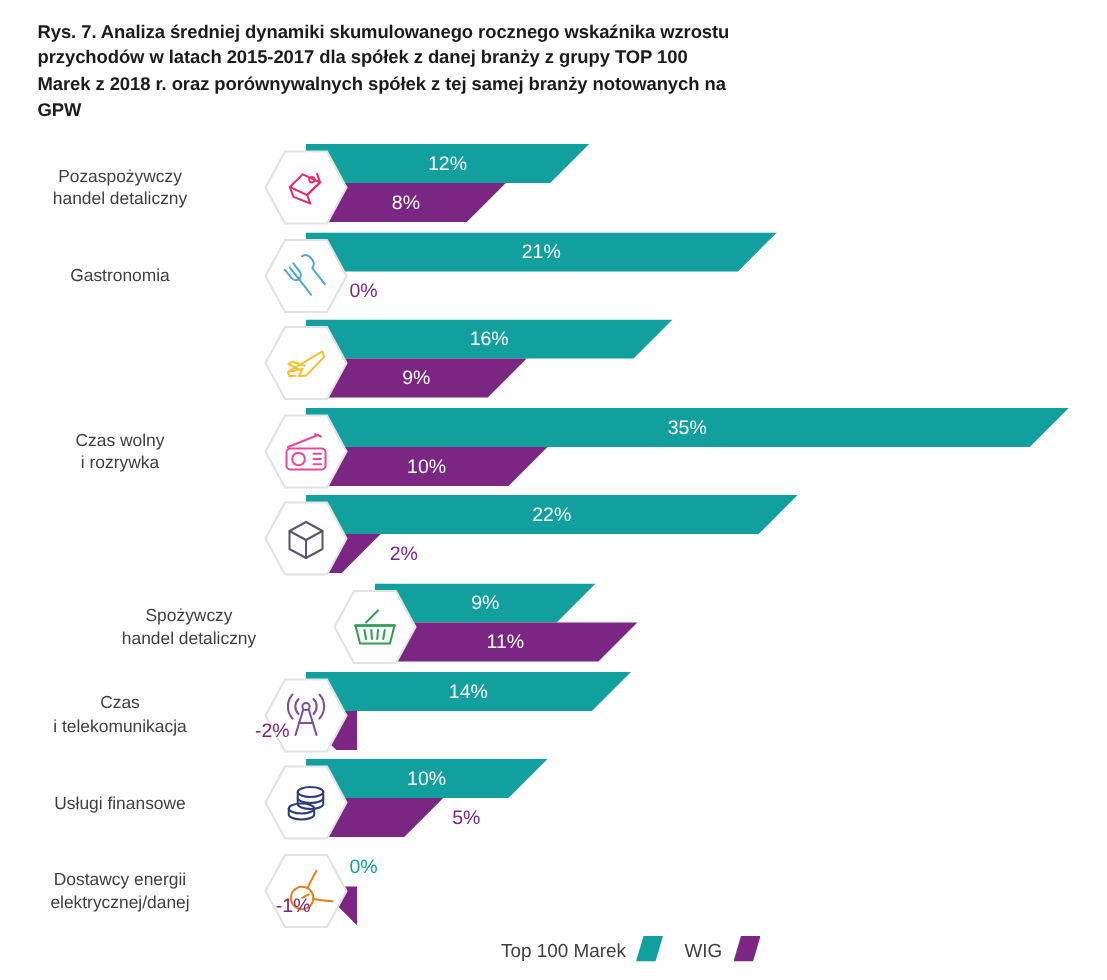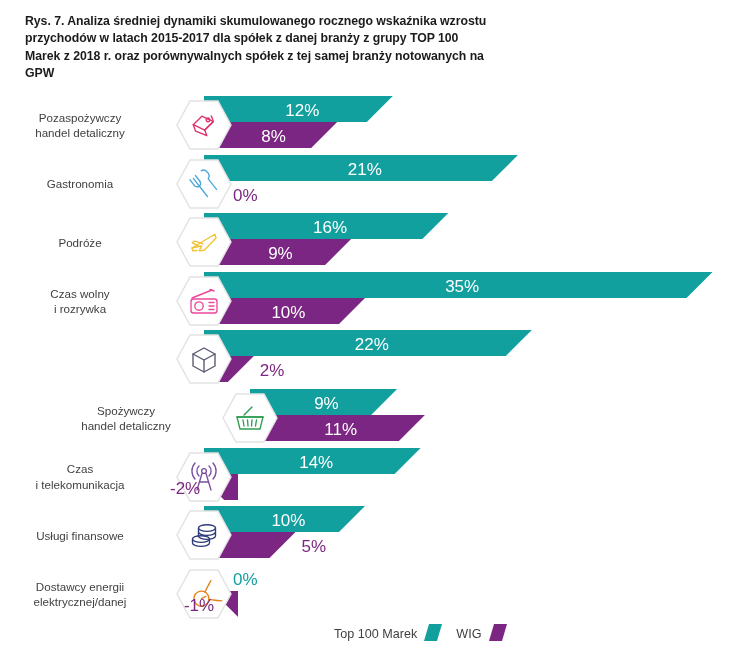--- a/index.html
+++ b/index.html
@@ -80,21 +80,21 @@
     left: 0;
     top: 0;
     width: 738px;
     height: 58px;
     z-index: 2;
   }
   .bars svg { display: block; }
 
   .bar-label {
     position: absolute;
-    font-size: 17px;
+    font-size: 13px;
     z-index: 6;
     white-space: nowrap;
     text-align: right;
   }
   .bar-label.inside { color: #ffffff; }
   .bar-label.out-teal { color: #12a09e; }
   .bar-label.out-purple { color: #7b2682; }
 
   
   #legend {
@@ -162,23 +162,20 @@
             <path d="M-1.5 -5 C-1.5 -2 -5 -1 -5 -1"></path>
             <path d="M-5 -1 L-5 12"></path>
             <path d="M6 -12 C9 -12 10 -9 10 -6 C10 -3 8 -2 6.5 -1.5 L6.5 12"></path>
           </g>
         </svg>
       </div>
       <div class="bar-label inside" style="left: 347.85px; top: 5px;">21%</div>
       <div class="bar-label out-purple" style="left: 233px; top: 31px;">0%</div>
     </div>
     <div class="row" style="top: 213.2px;">
-      <div class="cat-label">
-        <span>Podróże</span>
-      </div>
       <div class="bars">
         <svg width="738" height="58">
           <polygon points="204,0 448.4,0 422.4,26 204,26" fill="#12a09e"></polygon>
           <polygon points="204,26 351.1,26 325.1,52 204,52" fill="#7b2682"></polygon>
         </svg>
       </div>
       <div class="hex-wrap">
         <svg width="56" height="50" viewBox="0 0 56 50">
           <polygon points="14,1 42,1 55,25 42,49 14,49 1,25" fill="#ffffff" stroke="#e2e2e4" stroke-width="1.4"></polygon>
           <g fill="none" stroke="#f2c232" stroke-width="1.35" stroke-linecap="round" stroke-linejoin="round" transform="translate(28,26) rotate(-18)">

